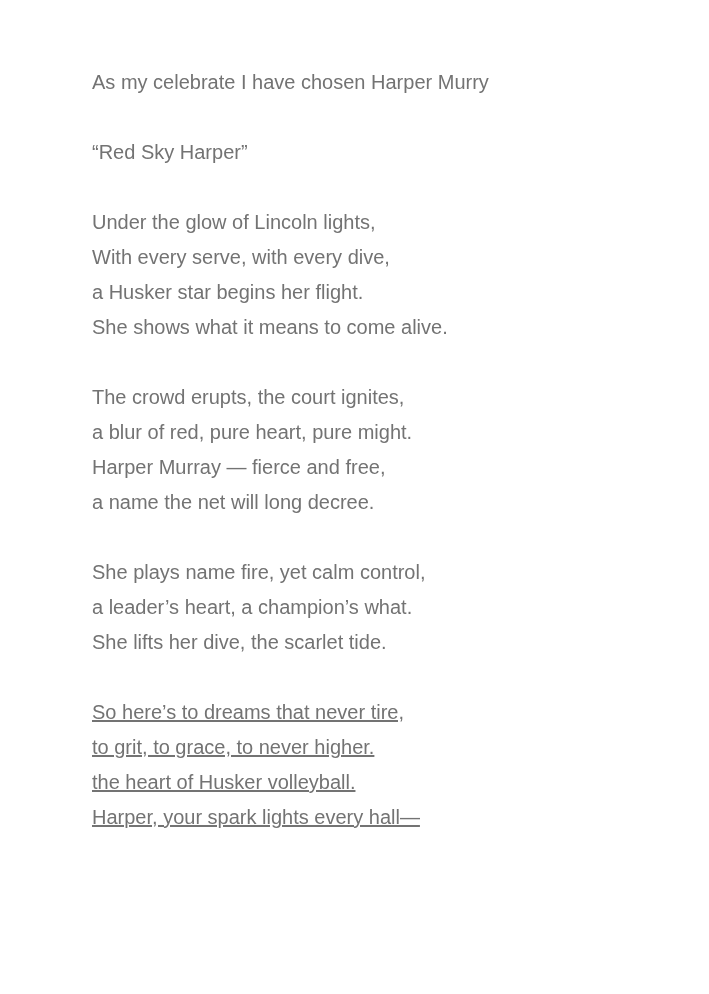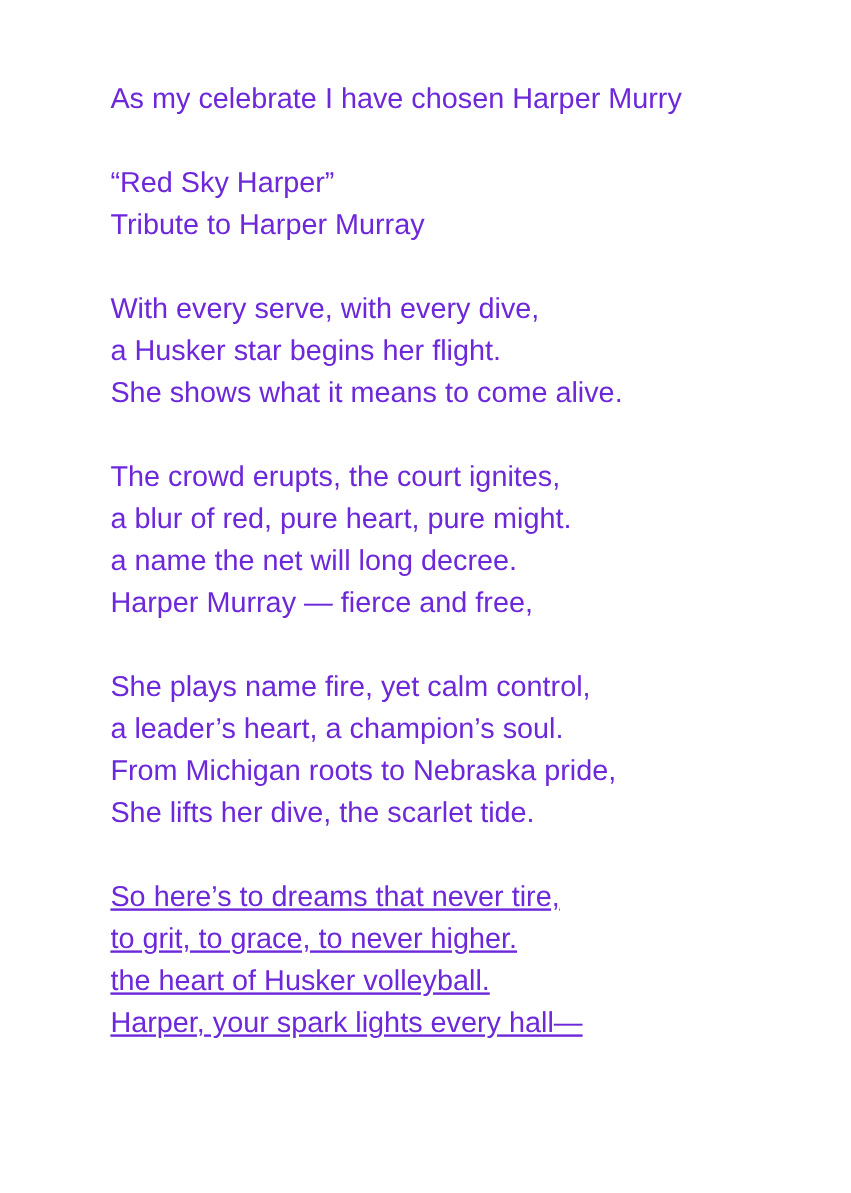--- a/index.html
+++ b/index.html
@@ -10,23 +10,23 @@
     width: 709px;
     height: 994px;
     background: #ffffff;
     overflow: hidden;
   }
   .page {
     box-sizing: border-box;
     width: 709px;
     height: 994px;
     padding: 65px 30px 0 92px;
-    color: #6d28d9;
+    color: #737373;
     font-family: "Liberation Sans", sans-serif;
-    font-size: 24px;
+    font-size: 20px;
     line-height: 35px;
     font-weight: 400;
   }
   .block {
     margin: 0 0 35px 0;
   }
   .block:last-child {
     margin-bottom: 0;
     text-decoration: underline;
   }
@@ -40,40 +40,39 @@
 <body>
 
 <div class="page">
 
   <div class="block">
     <p class="line">As my celebrate I have chosen Harper Murry</p>
   </div>
 
   <div class="block">
     <p class="line">“Red Sky Harper”</p>
-    <p class="line">Tribute to Harper Murray</p>
   </div>
 
   <div class="block">
+    <p class="line">Under the glow of Lincoln lights,</p>
     <p class="line">With every serve, with every dive,</p>
     <p class="line">a Husker star begins her flight.</p>
     <p class="line">She shows what it means to come alive.</p>
   </div>
 
   <div class="block">
     <p class="line">The crowd erupts, the court ignites,</p>
     <p class="line">a blur of red, pure heart, pure might.</p>
+    <p class="line">Harper Murray — fierce and free,</p>
     <p class="line">a name the net will long decree.</p>
-    <p class="line">Harper Murray — fierce and free,</p>
   </div>
 
   <div class="block">
     <p class="line">She plays name fire, yet calm control,</p>
-    <p class="line">a leader’s heart, a champion’s soul.</p>
-    <p class="line">From Michigan roots to Nebraska pride,</p>
+    <p class="line">a leader’s heart, a champion’s what.</p>
     <p class="line">She lifts her dive, the scarlet tide.</p>
   </div>
 
   <div class="block">
     <p class="line">So here’s to dreams that never tire,</p>
     <p class="line">to grit, to grace, to never higher.</p>
     <p class="line">the heart of Husker volleyball.</p>
     <p class="line">Harper, your spark lights every hall—</p>
   </div>
 

